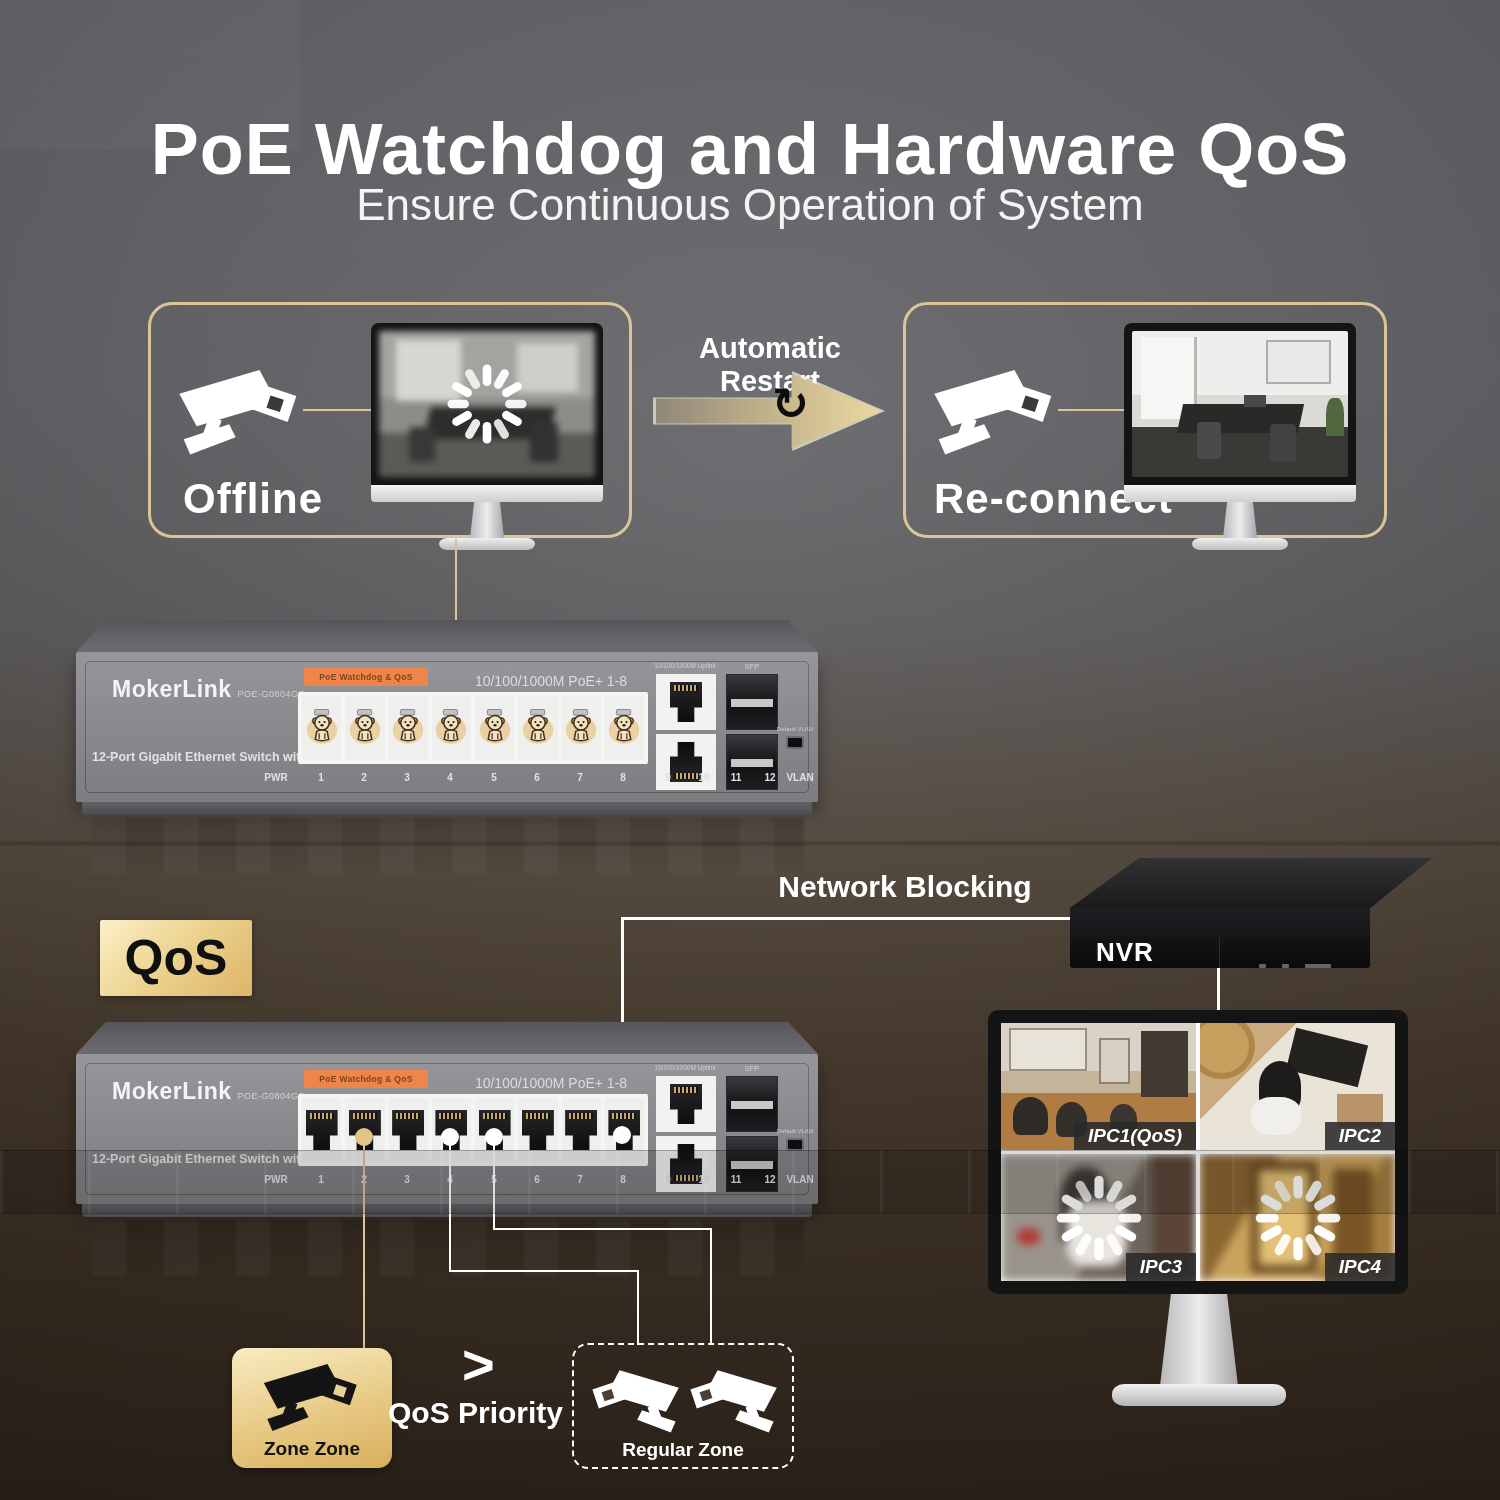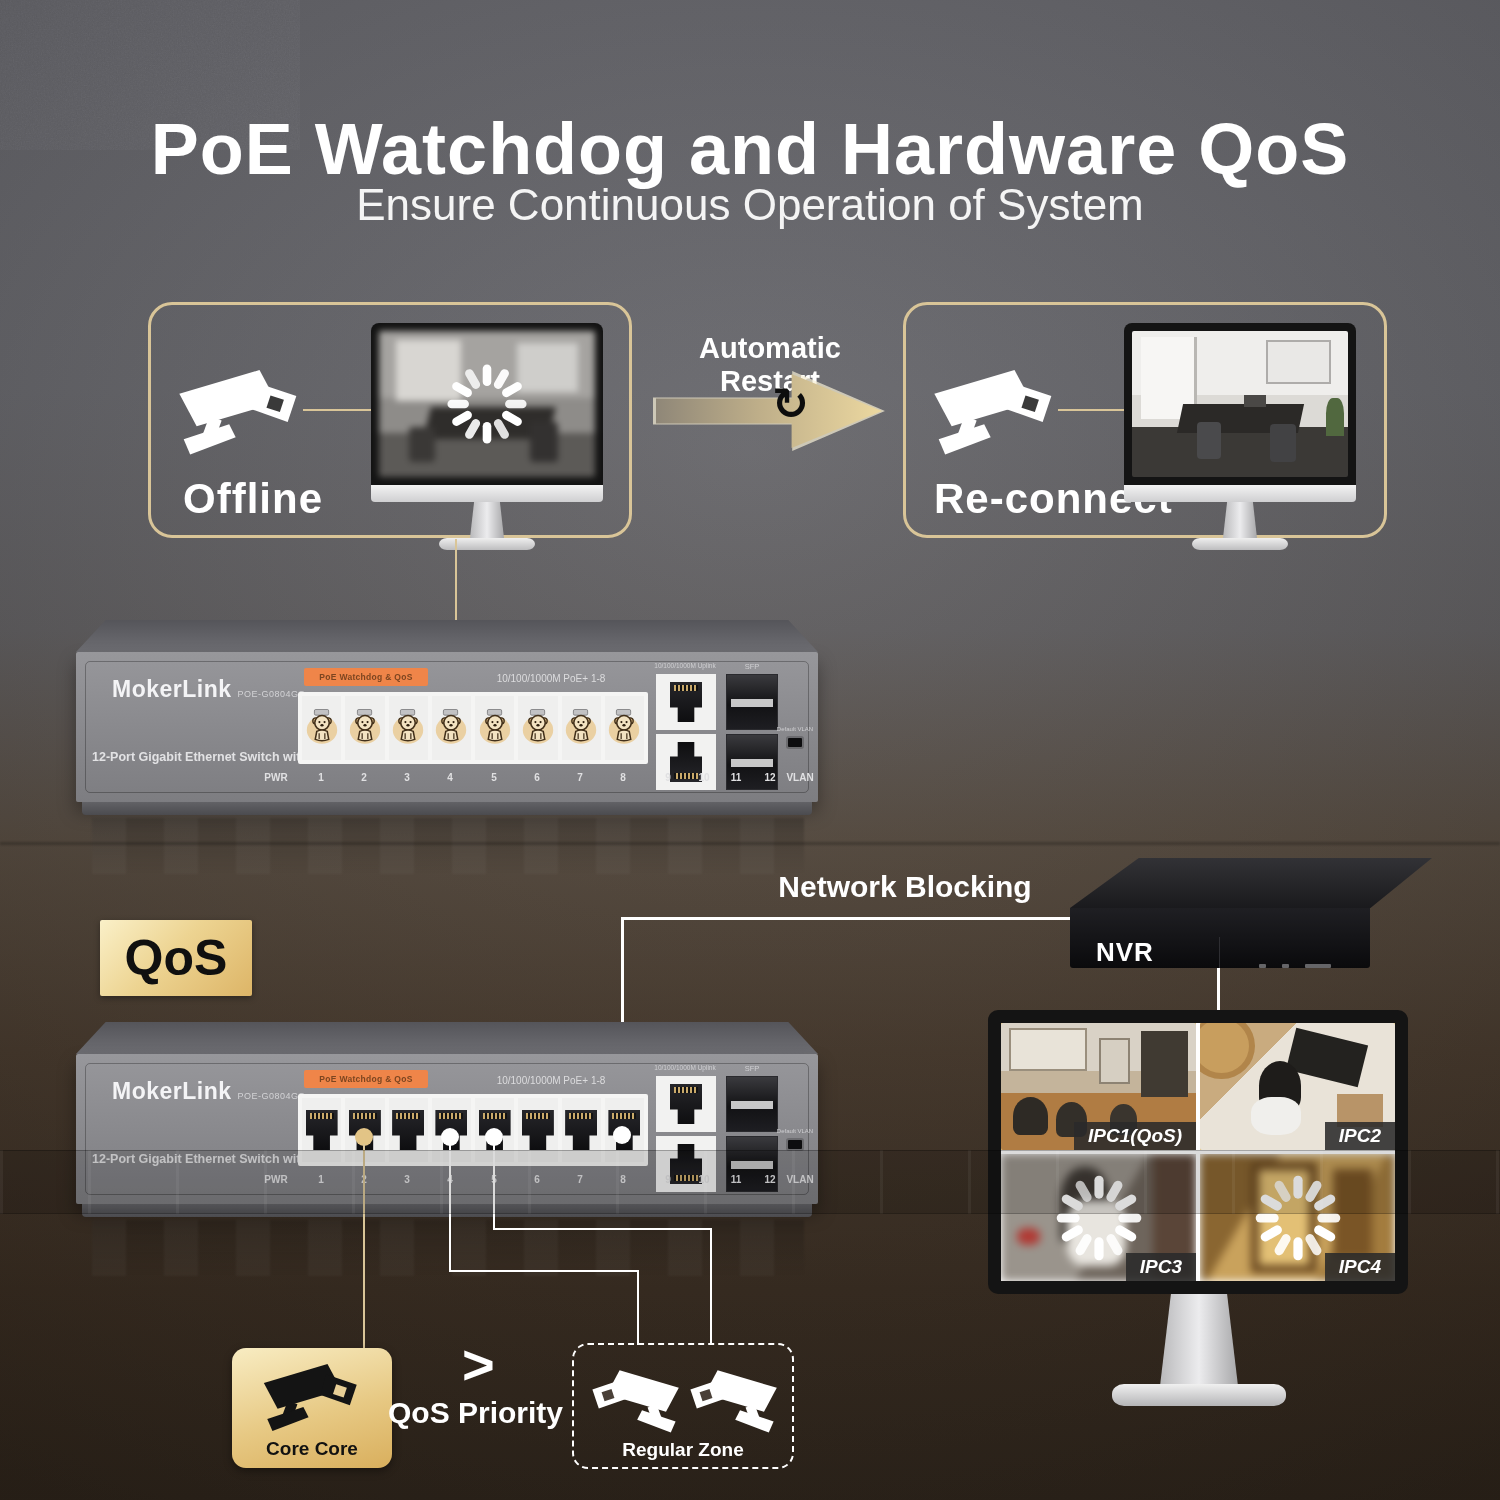--- a/index.html
+++ b/index.html
@@ -43,21 +43,21 @@
   
   .sw{width:742px;height:210px;}
   .sw .topface{position:absolute;left:0;top:0;width:742px;height:32px;background:linear-gradient(180deg,#55555a,#6e6e73);clip-path:polygon(4% 0,96% 0,100% 100%,0 100%);}
   .sw .front{position:absolute;left:0;top:32px;width:742px;height:150px;background:linear-gradient(180deg,#97979b,#87878b 60%,#7d7d81);border-radius:2px;box-shadow:0 10px 18px rgba(0,0,0,.35);}
   .sw .front:before{content:"";position:absolute;inset:9px;border:1px solid rgba(0,0,0,.28);border-radius:5px;}
   .sw .lip{position:absolute;left:6px;top:182px;width:730px;height:13px;background:linear-gradient(180deg,#626266,#4b4b4f);border-radius:0 0 4px 4px;}
   .sw .brand{position:absolute;left:36px;top:24px;color:#f4f4f6;font-size:23px;font-weight:700;letter-spacing:.5px;}
   .sw .model{font-size:9px;font-weight:400;color:#d2d2d5;margin-left:6px;letter-spacing:.5px;}
   .sw .desc{position:absolute;left:16px;top:98px;color:#e2e2e4;font-size:12.5px;font-weight:700;}
   .sw .obadge{position:absolute;left:228px;top:16px;width:124px;height:18px;background:#ef8549;border-radius:2px;color:#7c4520;font-size:8.5px;font-weight:700;display:flex;align-items:center;justify-content:center;letter-spacing:.3px;}
-  .sw .poelab{position:absolute;left:360px;top:21px;width:230px;text-align:center;color:#dcdcde;font-size:10px;}
+  .sw .poelab{position:absolute;left:360px;top:21px;width:230px;text-align:center;color:#dcdcde;font-size:14px;}
   .sw .strip{position:absolute;left:222px;top:40px;width:350px;height:72px;background:#f5f5f4;border-radius:2px;display:flex;gap:4px;padding:4px;}
   .sw .pcell{flex:1;position:relative;display:flex;align-items:center;justify-content:center;background:#efefee;}
   .rj45{width:32px;height:40px;background:linear-gradient(180deg,#26262a,#0e0e10);clip-path:polygon(0 0,100% 0,100% 64%,76% 64%,76% 100%,24% 100%,24% 64%,0 64%);position:relative;}
   .rj45:before{content:"";position:absolute;left:4px;top:3px;right:4px;height:6px;background:repeating-linear-gradient(90deg,#c9a96a 0 2px,#111 2px 4px);}
   .sw .uplab{position:absolute;left:576px;top:10px;width:66px;text-align:center;color:#d0d0d3;font-size:6.5px;}
   .sw .upblk{position:absolute;left:580px;top:22px;width:60px;height:116px;display:flex;flex-direction:column;gap:4px;}
   .sw .upcell{flex:1;background:#f2f2f1;display:flex;align-items:center;justify-content:center;}
   .sw .sfplab{position:absolute;left:650px;top:10px;width:52px;text-align:center;color:#d0d0d3;font-size:7.5px;}
   .sw .sfpblk{position:absolute;left:650px;top:22px;width:52px;height:116px;display:flex;flex-direction:column;gap:4px;}
   .sw .sfpcell{flex:1;background:linear-gradient(180deg,#3a3a3e,#121214 55%,#1e1e22);border:1px solid #2a2a2e;position:relative;}
@@ -424,21 +424,21 @@
       </div>
     </div>
   </div>
   <div class="abs" style="left:1160px;top:1294px;width:78px;height:92px;background:linear-gradient(90deg,#b9b9bb,#ececee,#a8a8aa);clip-path:polygon(14% 0,86% 0,100% 100%,0 100%);"></div>
   <div class="abs" style="left:1112px;top:1384px;width:174px;height:22px;border-radius:12px/10px;background:linear-gradient(180deg,#f0f0f0,#b5b5b7);"></div>
 
   <div class="abs corezone">
     <svg style="--cam:#141414;--hole:#e8cf96;width:104px;height:86px;" viewBox="0 0 120 100">
         <use href="#camdef"></use>
       </svg>
-    <div class="zonelabel" style="color:#111;">Core Core</div>
+    <div class="zonelabel" style="color:#111;">Zone Zone</div>
   </div>
 
   <div class="abs" style="left:462px;top:1332px;color:#fff;font-size:56px;font-weight:700;">&gt;</div>
   <div class="abs" style="left:388px;top:1396px;width:230px;text-align:left;color:#fff;font-size:30px;font-weight:700;">QoS Priority</div>
 
   <div class="abs regzone">
     <div class="camrow">
       <svg style="--cam:#fff;--hole:#4a4038;width:96px;height:80px;transform:scaleX(-1);" viewBox="0 0 120 100">
           <use href="#camdef"></use>
         </svg>

